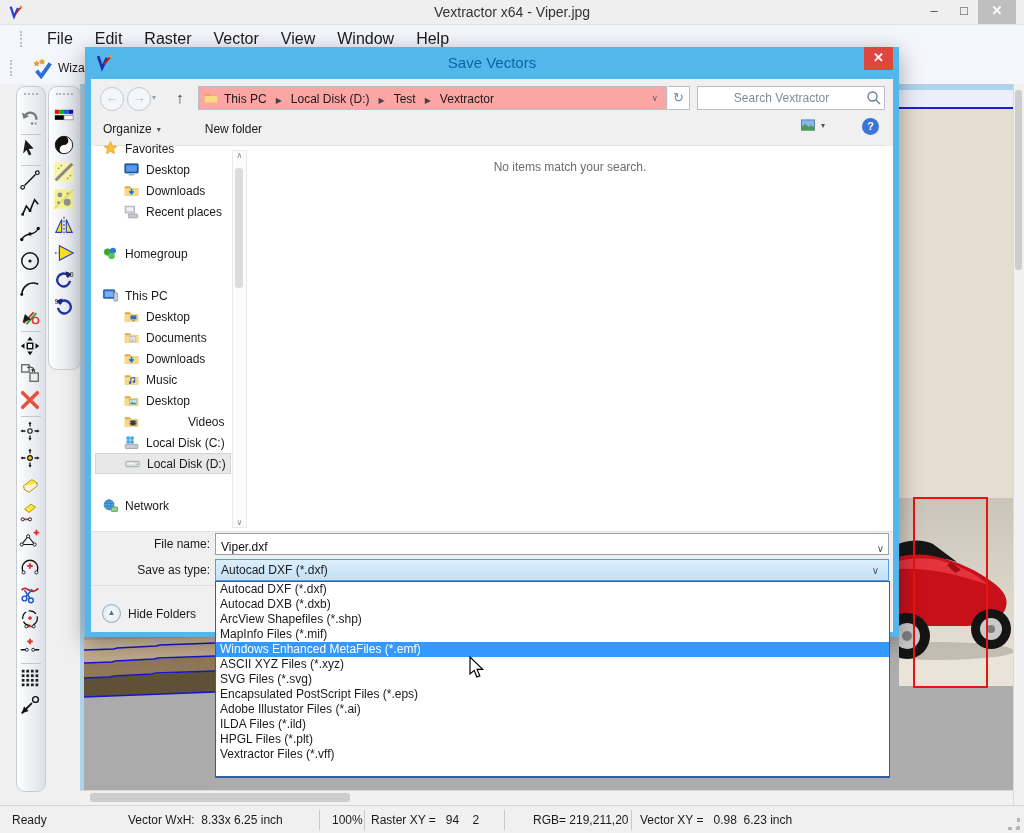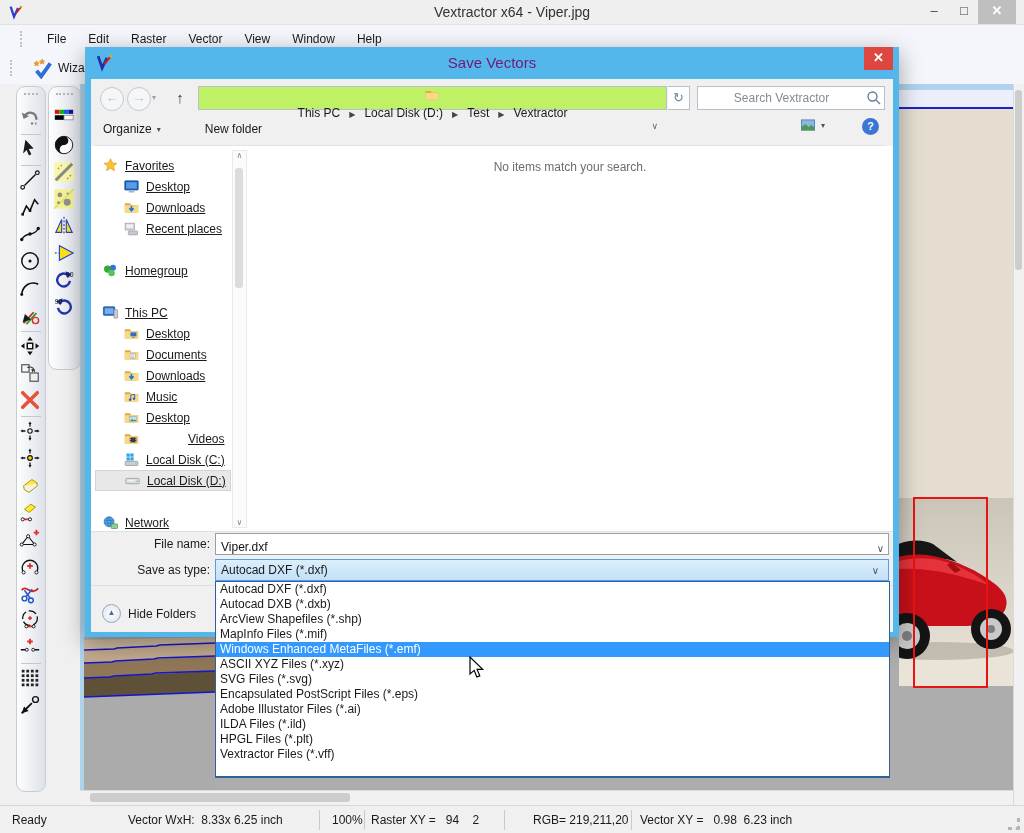--- a/index.html
+++ b/index.html
@@ -11,21 +11,21 @@
   
   #titlebar{left:0;top:0;width:1024px;height:24px;background:#EFEFEF;border-bottom:1px solid #E2E2E2;}
   #app-icon{left:8px;top:4px;width:16px;height:16px;}
   #win-title{left:0;top:0;width:1024px;height:24px;text-align:center;line-height:24px;font-size:14px;color:#333;}
   .win-ctl{top:0;height:24px;line-height:22px;text-align:center;font-size:13px;color:#444;}
   #btn-min{left:920px;width:28px;}
   #btn-max{left:950px;width:28px;}
   #btn-close-main{left:978px;width:38px;background:#BFBFBF;color:#FFF;font-weight:bold;}
   #menubar{left:0;top:25px;width:1024px;height:27px;background:#F4F6FB;display:flex;align-items:center;padding-left:20px;box-sizing:border-box;}
   .grip-v{width:4px;height:16px;border-left:2px dotted #B9C2CE;margin-right:10px;}
-  .menu-item{font-size:12px;padding:4px 11px;cursor:default;text-align:right;}
+  .menu-item{font-size:16px;padding:4px 11px;cursor:default;text-align:right;}
   #wizardbar{left:0;top:52px;width:1024px;height:32px;background:#F4F6FB;display:flex;align-items:center;padding-left:10px;box-sizing:border-box;}
   #wizard-btn{display:flex;align-items:center;gap:4px;font-size:12px;padding:2px 6px;}
 
   
   .toolcol{background:linear-gradient(to right,#FEFEFE,#DDE1E9);border:1px solid #C7CBD3;border-radius:9px;box-sizing:border-box;padding-top:4px;}
   #toolcol1{left:16px;top:86px;width:30px;height:706px;}
   #toolcol2{left:48px;top:86px;width:33px;height:284px;}
   .tool-grip{height:8px;margin:2px 7px 4px 7px;border-top:2px dotted #AEB6C2;}
   .tool-btn{width:24px;height:24px;margin:3px auto;}
   .tool-sep{height:1px;background:#C3C8D0;margin:3px 4px;}
@@ -46,50 +46,50 @@
   #hthumb{left:90px;top:793px;width:260px;height:9px;background:#CDCDCD;border-radius:3px;}
 
   
   #statusbar{left:0;top:805px;width:1024px;height:28px;background:#F0F0F0;border-top:1px solid #D6D6D6;display:flex;align-items:center;font-size:12px;}
   .status-cell{height:20px;line-height:20px;white-space:pre;overflow:hidden;box-sizing:border-box;}
   .status-sep{border-right:1px solid #C9C9C9;}
   #resize-grip{left:1008px;top:818px;width:12px;height:12px;border-right:3px dotted #B5B5B5;border-bottom:3px dotted #B5B5B5;box-sizing:border-box;}
 
   
   #dialog{left:85px;top:47px;width:814px;height:590px;background:#54B7EC;box-shadow:0 6px 22px rgba(0,0,0,.35);}
-  #dlg-title{left:85px;top:47px;width:814px;height:32px;text-align:center;line-height:32px;font-size:15px;color:#701a75;}
+  #dlg-title{left:85px;top:47px;width:814px;height:32px;text-align:center;line-height:32px;font-size:15px;color:#0369a1;}
   #dlg-logo{left:95px;top:53px;width:19px;height:19px;}
   #dlg-close{left:864px;top:47px;width:29px;height:23px;background:#DE4740;color:#FFF;text-align:center;line-height:22px;font-size:13px;font-weight:bold;}
   #dlg-body{left:91px;top:79px;width:802px;height:552px;background:#F0F0F0;}
 
   .navcircle{top:87px;width:22px;height:22px;border:1px solid #C2C8D1;border-radius:50%;background:#F5F6F8;
              text-align:center;line-height:20px;font-size:13px;color:#B9C0CA;}
   #nav-back{left:100px;} #nav-fwd{left:127px;}
   #nav-dd{left:152px;top:93px;font-size:8px;color:#97A1AC;}
   #nav-up{left:170px;top:88px;width:20px;height:20px;text-align:center;font-size:15px;color:#3C424A;line-height:20px;}
-  #crumbbar{left:198px;top:86px;width:469px;height:24px;background:#bef264;border:1px solid #B8BFC9;box-sizing:border-box;display:flex;align-items:center;padding:0 4px;flex-direction:column;}
+  #crumbbar{left:198px;top:86px;width:469px;height:24px;background:#fca5a5;border:1px solid #B8BFC9;box-sizing:border-box;display:flex;align-items:center;padding:0 4px;}
   .crumb{font-size:12px;padding:0 3px;white-space:nowrap;}
   .crumb-sep{font-size:8px;color:#444;padding:0 6px;}
   #crumb-chevron{margin-left:auto;font-size:9px;color:#5A6470;padding-right:4px;}
   #nav-refresh{left:668px;top:86px;width:22px;height:24px;border:1px solid #B8BFC9;border-left:none;background:#FFF;box-sizing:border-box;text-align:center;line-height:22px;font-size:13px;color:#6C87A8;}
   #searchbox{left:697px;top:86px;width:188px;height:24px;background:#FFF;border:1px solid #B8BFC9;box-sizing:border-box;display:flex;align-items:center;}
   #search-input{flex:1;border:none;outline:none;font-size:12px;color:#555;padding:0 6px;font-family:"Liberation Sans",sans-serif;background:transparent;text-align:center;}
   #search-input::placeholder{color:#848B94;}
   #search-glyph{width:18px;height:18px;margin-right:4px;}
 
   #organize-row{left:95px;top:116px;width:790px;height:26px;display:flex;align-items:center;font-size:12px;}
   #organize-btn{padding:3px 8px;display:flex;gap:5px;align-items:center;}
   #newfolder-btn{padding:3px 8px;margin-left:28px;}
   .dd-caret{font-size:8px;color:#49515B;}
   #view-btn{position:absolute;left:800px;top:119px;display:flex;align-items:center;gap:5px;}
   #help-btn{position:absolute;left:862px;top:118px;width:17px;height:17px;border-radius:50%;background:#3B76D6;color:#FFF;font-size:11px;font-weight:bold;text-align:center;line-height:17px;}
   #dlg-sep1{left:95px;top:145px;width:790px;height:1px;background:#E4E4E6;}
 
   #dlg-content{left:91px;top:146px;width:802px;height:385px;background:#FFF;}
-  #sidebar{left:95px;top:155px;width:136px;height:377px;overflow:hidden;text-decoration:underline;}
+  #sidebar{left:95px;top:138px;width:136px;height:377px;overflow:hidden;}
   .side-row{height:21px;display:flex;align-items:center;font-size:12px;gap:6px;box-sizing:border-box;white-space:nowrap;}
   .side-row .sicon{width:17px;height:17px;flex:0 0 17px;}
   .side-sel{background:#E8E8E8;border:1px solid #D4D4D4;}
   #side-scroll{left:232px;top:150px;width:15px;height:378px;background:#FBFBFB;border:1px solid #EAEAEA;box-sizing:border-box;
                display:flex;flex-direction:column;justify-content:space-between;align-items:center;font-size:8px;color:#7E8690;}
   #side-thumb{left:235px;top:168px;width:8px;height:120px;background:#DCDCDE;border-radius:3px;}
   #empty-msg{left:360px;top:160px;width:420px;text-align:center;font-size:12px;color:#6D6D6D;}
 
   #filearea{left:91px;top:531px;width:802px;height:54px;background:#F0F0F0;border-top:1px solid #E0E0E0;}
   .fld-label{position:absolute;width:115px;text-align:right;font-size:12px;}

